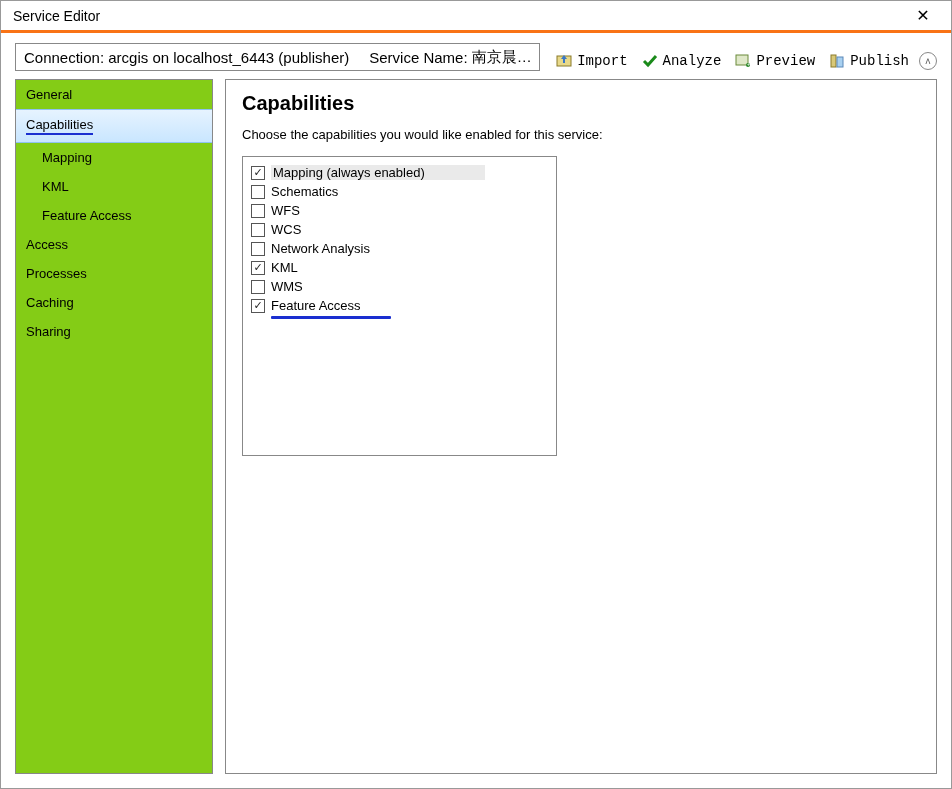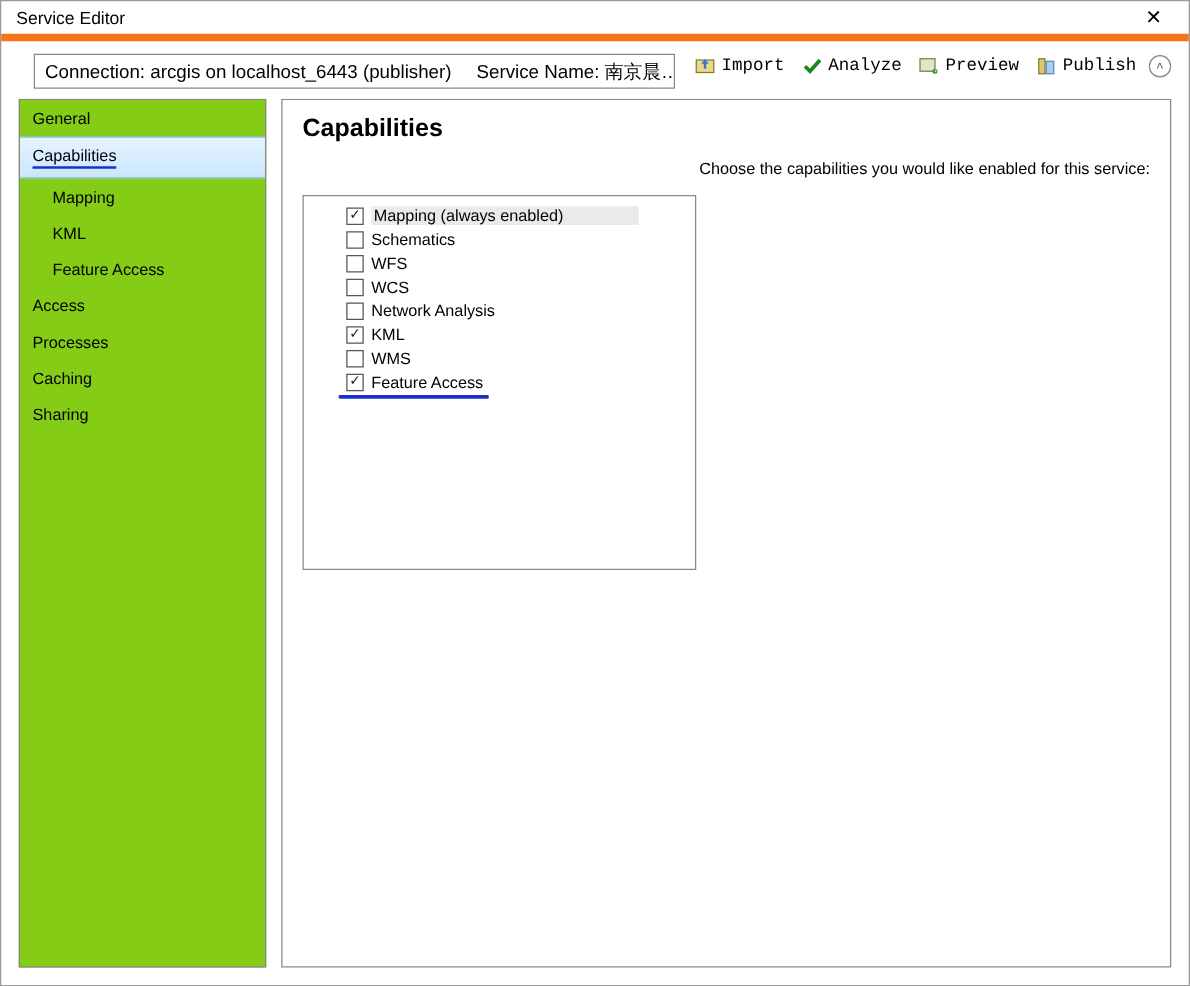--- a/index.html
+++ b/index.html
@@ -20,38 +20,38 @@
     display: flex;
     flex-direction: column;
   }
   
   .titlebar {
     display: flex;
     align-items: center;
     justify-content: space-between;
     height: 32px;
     padding: 0 8px 0 12px;
-    border-bottom: 6px solid #f97316;
+    border-bottom: 3px solid #f97316;
     font-size: 14px;
   }
   .titlebar-title { font-weight: 400; }
   .close-btn {
     width: 40px;
     height: 32px;
     display: flex;
     align-items: center;
     justify-content: center;
     font-size: 16px;
     cursor: pointer;
   }
   
   .toolbar-row {
     display: flex;
-    align-items: flex-start;
-    padding: 10px 14px 8px 26px;
+    align-items: flex-end;
+    padding: 10px 14px 8px 14px;
     gap: 6px;
   }
   .conn-box {
     flex: 1;
     border: 1px solid #888;
     height: 28px;
     display: flex;
     align-items: center;
     padding: 0 8px;
     font-size: 15px;
@@ -111,35 +111,34 @@
     flex: 1;
     border: 1px solid #888;
     padding: 10px 16px;
     overflow: auto;
   }
   .main-panel h1 {
     margin: 2px 0 12px 0;
     font-size: 20px;
     font-weight: 700;
   }
-  .desc { font-size: 13px; margin-bottom: 14px; text-align: right; }
+  .desc { font-size: 13px; margin-bottom: 14px; }
   .checkbox-area {
     width: 315px;
     height: 300px;
     border: 1px solid #888;
     padding: 6px 8px;
   }
   .cb-row {
     display: flex;
     align-items: center;
     gap: 6px;
     height: 19px;
     font-size: 13px;
     cursor: pointer;
-    margin-left: 26px;
   }
   .cb-row .cklabel { white-space: nowrap; }
   .cb-row.hl .cklabel { background:#eaeaea; padding: 0 60px 0 2px; }
   .ck {
     width: 14px;
     height: 14px;
     border: 1px solid #555;
     display: flex;
     align-items: center;
     justify-content: center;

